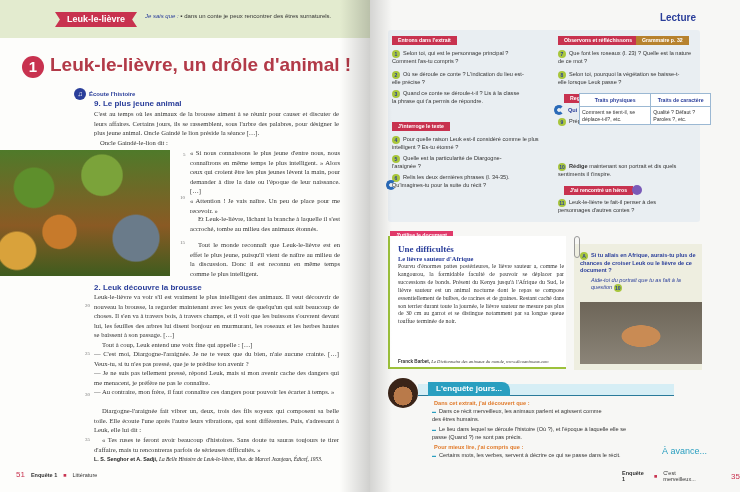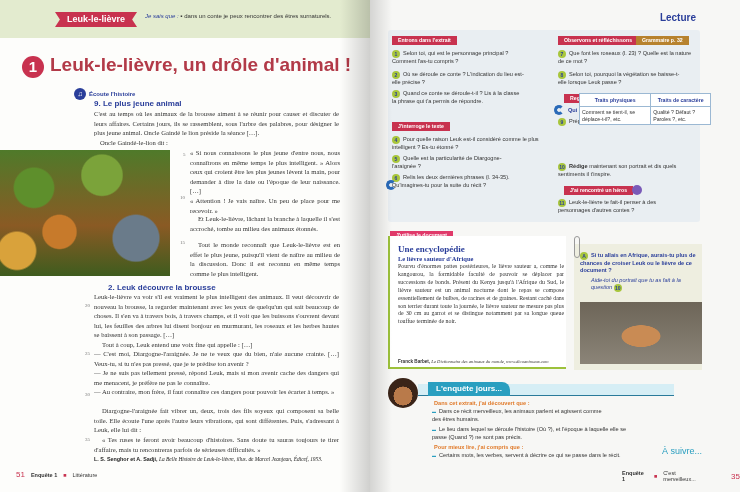--- a/index.html
+++ b/index.html
@@ -90,21 +90,21 @@
     <div class="illus"></div>
 
     <span class="ln" style="left:183px;top:152px">5</span>
     <span class="ln" style="left:180px;top:195px">10</span>
     <span class="ln" style="left:180px;top:240px">15</span>
     <div class="para" style="left:190px;top:148px;width:150px">« Si nous connaissons le plus jeune d'entre nous, nous connaîtrons en même temps le plus intelligent. » Alors ceux qui croient être les plus jeunes lèvent la main, pour demander à dire la date ou l'époque de leur naissance. […]</div>
     <div class="para" style="left:190px;top:196px;width:150px">« Attention ! Je vais naître. Un peu de place pour me recevoir. »</div>
     <div class="para" style="left:190px;top:214px;width:150px;text-indent:8px">Et Leuk-le-lièvre, lâchant la branche à laquelle il s'est accroché, tombe au milieu des animaux étonnés.</div>
     <div class="para" style="left:190px;top:240px;width:150px;text-indent:8px">Tout le monde reconnaît que Leuk-le-lièvre est en effet le plus jeune, puisqu'il vient de naître au milieu de la discussion. Donc il est reconnu en même temps comme le plus intelligent.</div>
 
-    <div class="h2" style="left:108px;top:283px">2. Leuk découvre la brousse</div>
+    <div class="h2" style="left:94px;top:283px">2. Leuk découvre la brousse</div>
     <span class="ln" style="left:85px;top:303px">20</span>
     <span class="ln" style="left:85px;top:351px">25</span>
     <span class="ln" style="left:85px;top:392px">30</span>
     <span class="ln" style="left:85px;top:437px">35</span>
     <div class="para" style="left:94px;top:292px;width:245px">Leuk-le-lièvre va voir s'il est vraiment le plus intelligent des animaux. Il veut découvrir de nouveau la brousse, la regarder maintenant avec les yeux de quelqu'un qui sait beaucoup de choses. Il s'en va à travers bois, à travers champs, et il voit que les buissons s'ouvrent devant lui, les feuilles des arbres lui disent bonjour en murmurant, les roseaux et les herbes hautes se baissent à son passage. […]</div>
     <div class="para" style="left:94px;top:340px;width:245px;text-indent:8px">Tout à coup, Leuk entend une voix fine qui appelle : […]</div>
     <div class="para" style="left:94px;top:349px;width:245px">— C'est moi, Diargogne-l'araignée. Je ne te veux que du bien, n'aie aucune crainte. […] Veux-tu, si tu n'es pas pressé, que je te prédise ton avenir ?</div>
     <div class="para" style="left:94px;top:368px;width:245px">— Je ne suis pas tellement pressé, répond Leuk, mais si mon avenir cache des dangers qui me menacent, je préfère ne pas le connaître.</div>
     <div class="para" style="left:94px;top:387px;width:245px">— Au contraire, mon frère, il faut connaître ces dangers pour pouvoir les écarter à temps. »</div>
     <div class="para" style="left:94px;top:406px;width:245px;text-indent:8px">Diargogne-l'araignée fait vibrer un, deux, trois des fils soyeux qui composent sa belle toile. Elle écoute l'une après l'autre leurs vibrations, qui sont différentes. Puis, s'adressant à Leuk, elle lui dit :</div>
@@ -161,21 +161,21 @@
           </tr>
       <tr>
             <td>Comment se tient-il, se déplace-t-il?, etc.</td>
             <td>Qualité ? Défaut ? Paroles ?, etc.</td>
           </tr>
     </tbody>
       </table>
 
     <div class="tag" style="left:20px;top:231px;background:#e03a6a">J'utilise le document</div>
     <div class="docbox">
-      <div class="doctitle">Une encyclopédie</div>
+      <div class="doctitle">Une difficultés</div>
       <div class="docsub">Le lièvre sauteur d'Afrique</div>
       <div class="doctext">Pourvu d'énormes pattes postérieures, le lièvre sauteur a, comme le kangourou, la formidable faculté de pouvoir se déplacer par successions de bonds. Présent du Kenya jusqu'à l'Afrique du Sud, le lièvre sauteur est un animal nocturne dont le repas se compose essentiellement de bulbes, de racines et de graines. Restant caché dans son terrier durant toute la journée, le lièvre sauteur ne mesure pas plus de 30 cm au garrot et se distingue notamment par sa longue queue touffue terminée de noir.</div>
       <div class="doccite"><b>Franck Barbet,</b> <i>Le Dictionnaire des animaux du monde, www.dicoanimaux.com</i></div>
     </div>
 
     <div class="sidebox">
       <div class="q" style="left:6px;top:8px;width:116px;font-weight:bold;color:#2a3e9a"><span class="qn">A</span><span>Si tu allais en Afrique, aurais-tu plus de chances de croiser Leuk ou le lièvre de ce document ?</span></div>
       <div class="q" style="left:17px;top:33px;width:108px;font-style:italic;color:#2a3e9a"><span>Aide-toi du portrait que tu as fait à la question</span> <span class="qn">10</span></div>
     </div>
     <div class="clip"></div>
@@ -184,21 +184,21 @@
     <div class="enquete">
       <div class="enqbar"></div>
       <div class="enqtitle">L'enquête jours...</div>
       <div class="girl"></div>
       <div class="enqh" style="left:46px;top:22px">Dans cet extrait, j'ai découvert que :</div>
       <div class="enqi" style="left:44px;top:30px;width:180px">Dans ce récit merveilleux, les animaux parlent et agissent comme des êtres humains.</div>
       <div class="enqi" style="left:44px;top:48px;width:200px">Le lieu dans lequel se déroule l'histoire (Où ?), et l'époque à laquelle elle se passe (Quand ?) ne sont pas précis.</div>
       <div class="enqh" style="left:46px;top:66px">Pour mieux lire, j'ai compris que :</div>
       <div class="enqi" style="left:44px;top:74px;width:240px">Certains mots, les verbes, servent à décrire ce qui se passe dans le récit.</div>
     </div>
-    <div class="asuivre">À suivre...</div>
+    <div class="asuivre">À avance...</div>
 
     <div class="footer" style="left:252px">
       <b>Enquête 1</b>
       <span style="color:#c8324f">■</span>
       <span>C'est merveilleux...</span>
       <span class="pnum" style="margin-left:16px">35</span>
     </div>
     <div class="gutter-r"></div>
   </div>
 </div>

